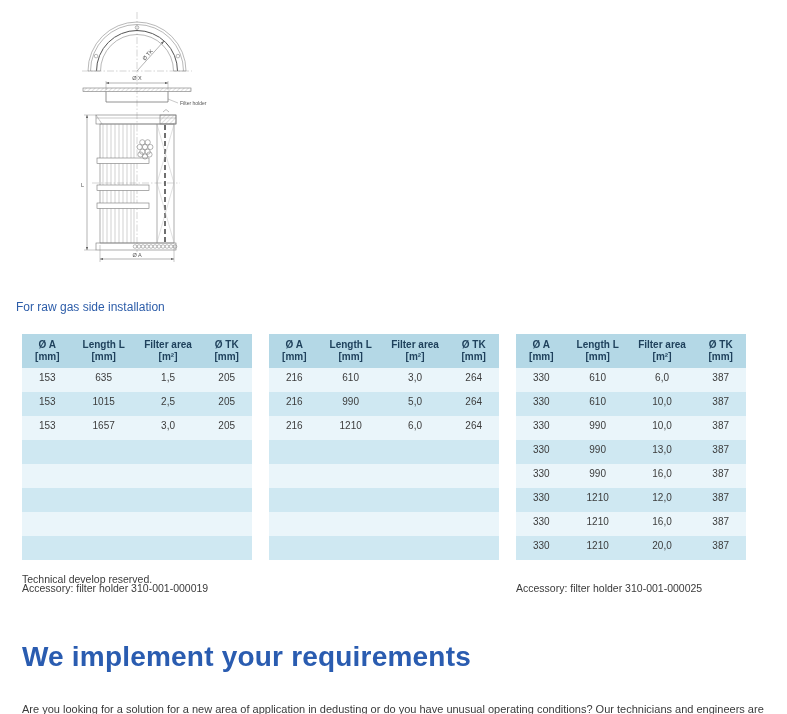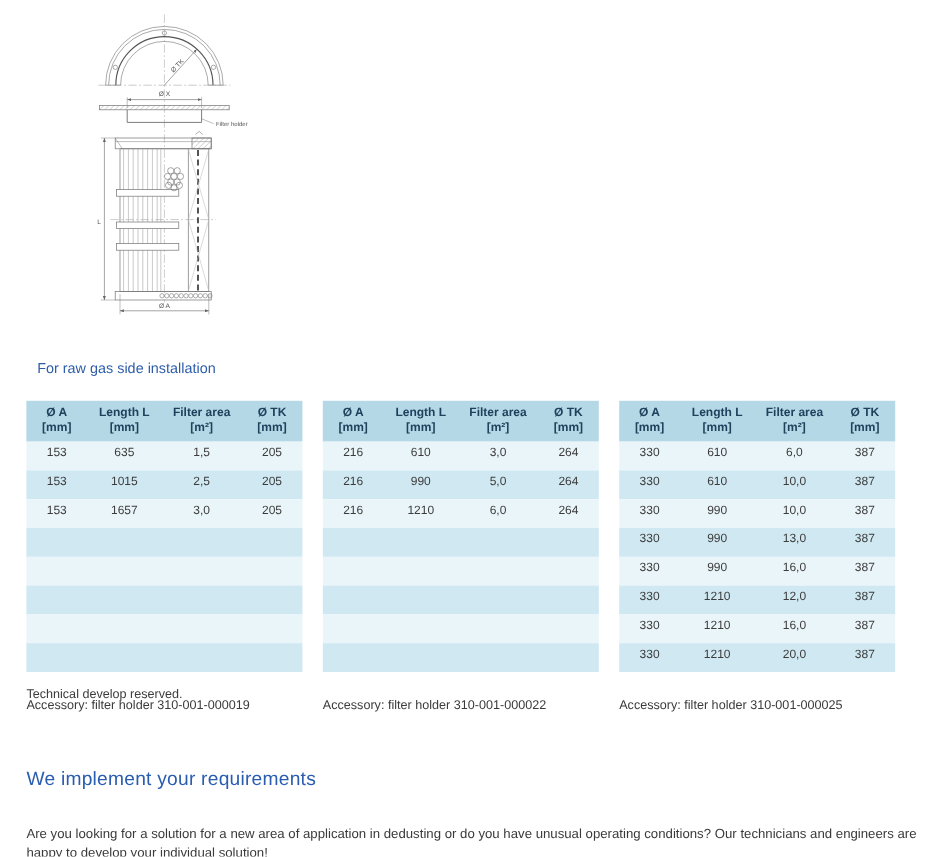--- a/index.html
+++ b/index.html
@@ -5,41 +5,41 @@
   * { margin:0; padding:0; box-sizing:border-box; }
   html,body { background:#ffffff; }
   body { font-family:"Liberation Sans", sans-serif; color:#3c3c3c; }
   .page { position:relative; width:787px; height:714px; background:#fff; overflow:hidden; }
 
   
   .drawing { position:absolute; left:78px; top:8px; width:150px; height:262px; }
   .drawing text { font-family:"Liberation Sans", sans-serif; fill:#555; }
 
   
-  .section-label { position:absolute; left:31px; top:300px; font-size:12px; color:#2d5da9; }
+  .section-label { position:absolute; left:16px; top:300px; font-size:12px; color:#2d5da9; }
 
   
   .tables-row { position:absolute; left:22px; top:334px; width:724px; display:flex; gap:17px; }
   .table-col { width:230px; }
   .spec-table { width:230px; }
   .trow { display:flex; width:100%; }
   .thead { background:#b4d8e6; height:34px; align-items:center; }
   .tcell { text-align:center; }
   .c0 { width:22%; } .c1 { width:27%; } .c2 { width:29%; } .c3 { width:22%; }
   .thead .tcell { font-weight:bold; color:#1f415c; font-size:10px; line-height:12px; }
   .trow.data { height:24px; }
   .trow.data .tcell { font-size:10px; line-height:19.5px; color:#3c3c3c; }
   .trow.light { background:#eaf5fa; }
   .trow.dark  { background:#cfe8f2; }
   .accessory { margin-top:22px; font-size:10.5px; color:#3b3b3b; }
 
   
   .note { position:absolute; left:22px; top:573px; font-size:10.5px; color:#3b3b3b; }
   .footer { position:absolute; left:22px; top:641px; width:745px; }
-  .footer h2 { font-size:16px; font-weight:normal; color:#2a5cb0; letter-spacing:0.2px; }
+  .footer h2 { font-size:28px; font-weight:bold; color:#2a5cb0; letter-spacing:0.2px; }
   .footer p { margin-top:28px; font-size:11px; line-height:16px; color:#3a3a3a; }
 </style>
 </head>
 <body>
 
 <div class="page">
 
   <svg class="drawing" viewBox="78 8 150 262" xmlns="http://www.w3.org/2000/svg">
     <defs>
       <marker id="ae" markerWidth="7" markerHeight="5" refX="6.5" refY="2.5" orient="auto">
@@ -293,21 +293,20 @@
             <div class="tcell c2"></div>
             <div class="tcell c3"></div>
           </div>
           <div class="trow data dark">
             <div class="tcell c0"></div>
             <div class="tcell c1"></div>
             <div class="tcell c2"></div>
             <div class="tcell c3"></div>
           </div>
         </div>
-      <div class="accessory">Accessory: filter holder 310-001-000022</div>
     </div>
     <div class="table-col">
       <div class="spec-table">
           <div class="trow thead">
             <div class="tcell c0">
               <div>Ø A</div>
               <div>[mm]</div>
             </div>
             <div class="tcell c1">
               <div>Length L</div>

